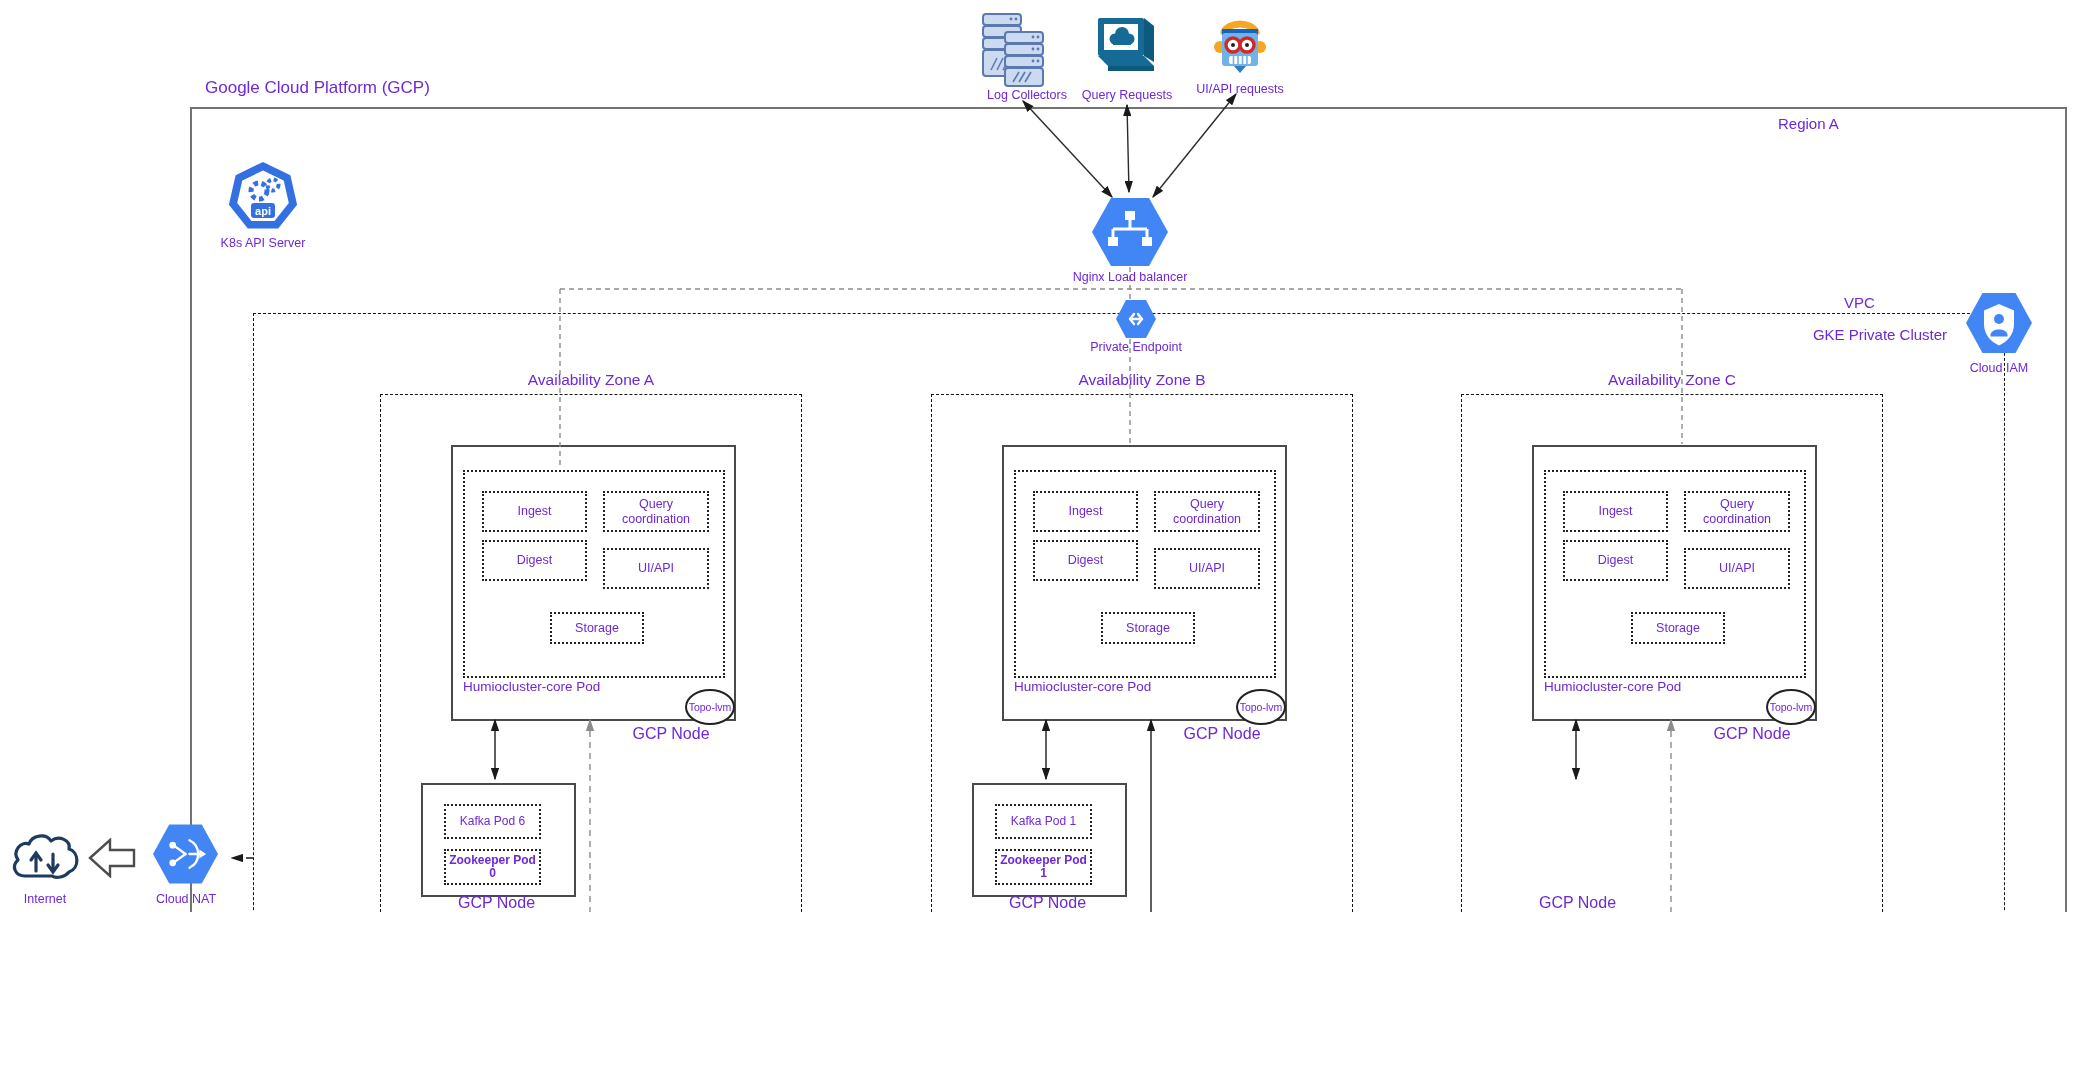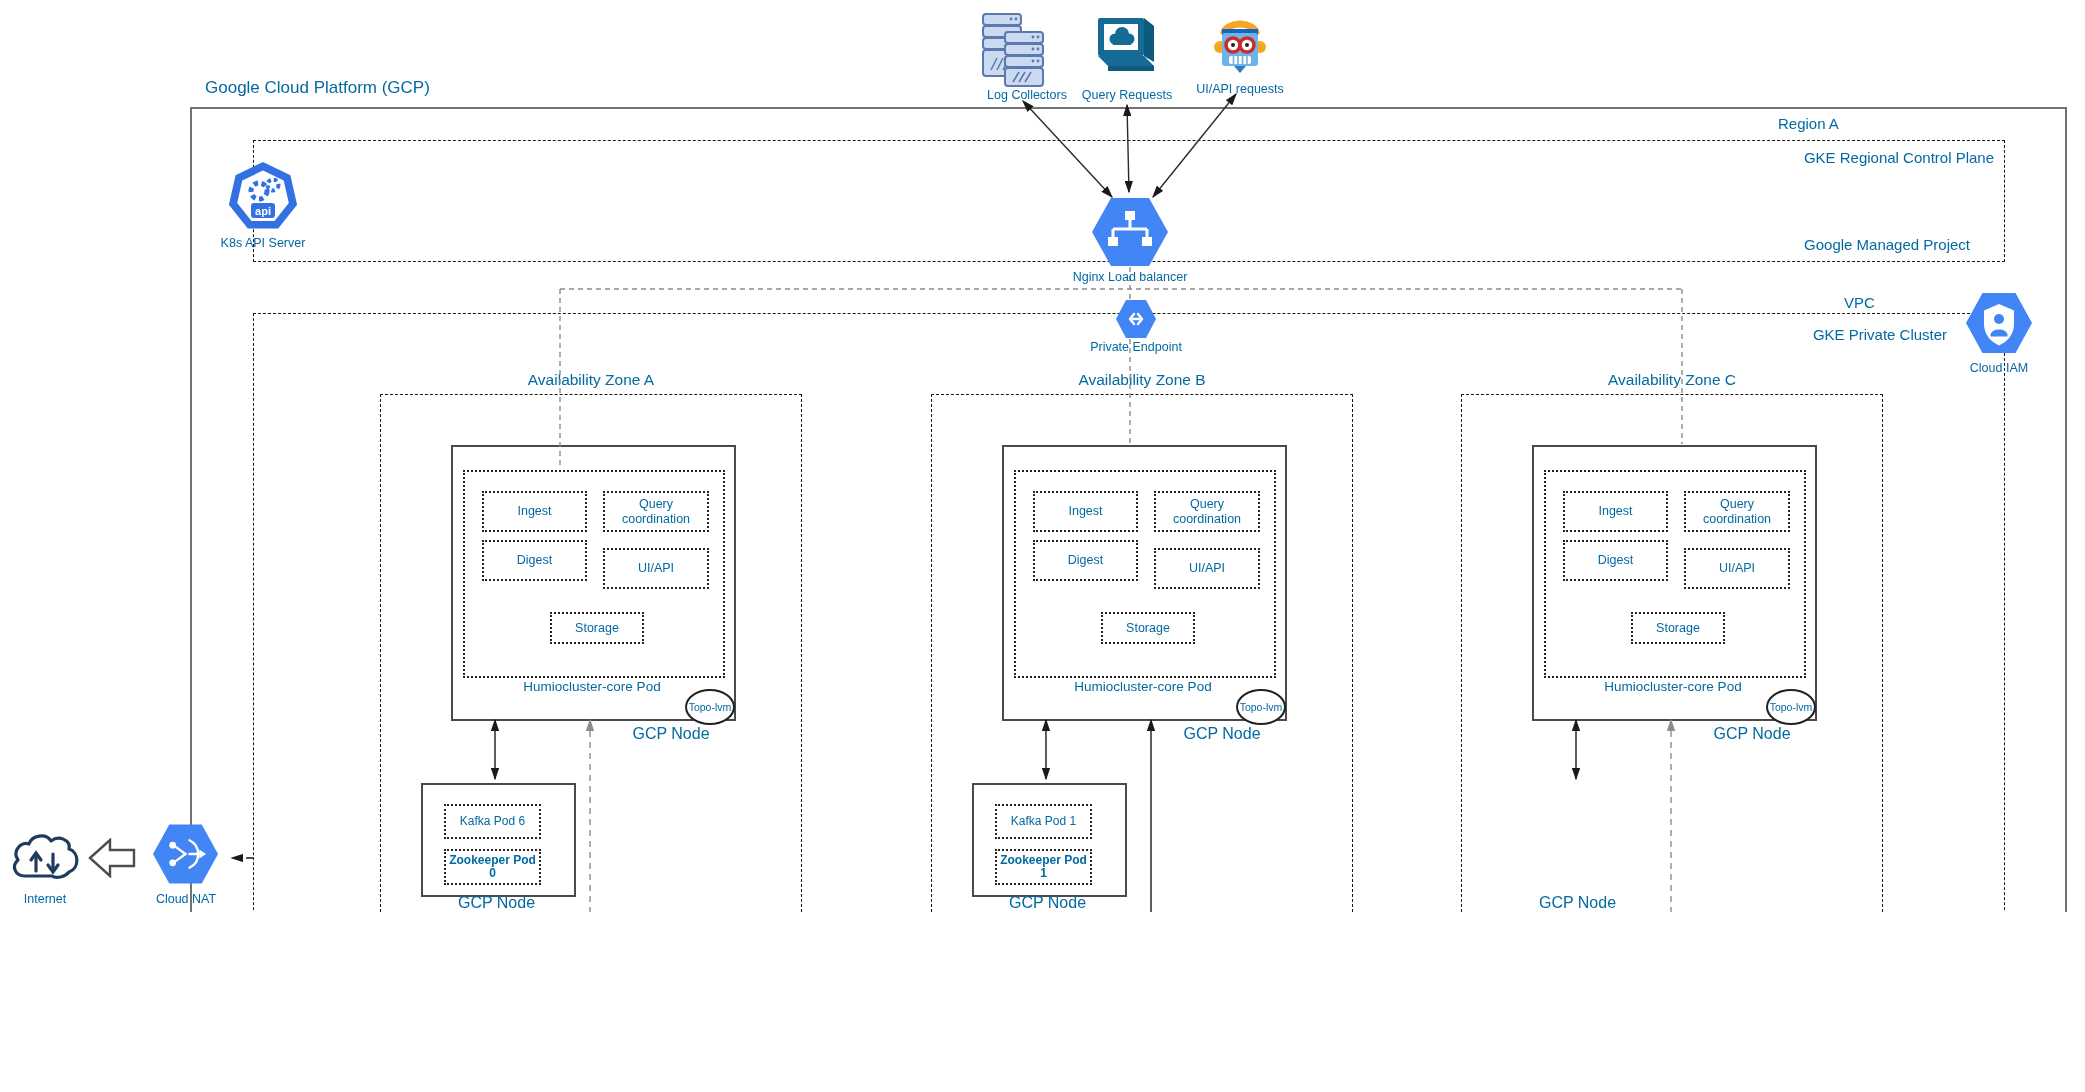--- a/index.html
+++ b/index.html
@@ -1,17 +1,17 @@
 <!DOCTYPE html>
 <html><head>
 <meta charset="utf-8">
 <style>
   html,body{margin:0;padding:0;background:#fff;}
   .canvas{position:relative;width:2085px;height:912px;background:#fff;
-          font-family:"Liberation Sans",sans-serif;color:#0369a1;overflow:hidden;}
+          font-family:"Liberation Sans",sans-serif;color:#6d28d9;overflow:hidden;}
   .abs{position:absolute;}
   .lbl{position:absolute;text-align:center;line-height:1.15;}
   
   .gcp-box{left:190px;top:107px;width:1873px;height:964px;border:2px solid #737373;}
   .gcp-title{left:205px;top:78px;font-size:17px;text-align:left;}
   .region-label{left:1778px;top:115px;width:200px;font-size:15px;text-align:left;}
   .rcp-box{left:253px;top:140px;width:1750px;height:120px;border:1.5px dashed #161616;}
   .rcp-title{right:10px;top:8px;position:absolute;font-size:15px;}
   .rcp-project{right:34px;bottom:8px;position:absolute;font-size:15px;}
   .vpc-box{left:253px;top:313px;width:1750px;height:705px;border:1.5px dashed #161616;}
@@ -23,21 +23,21 @@
   .core-node{position:absolute;left:70px;top:50px;width:281px;height:272px;
              border:2px solid #4a4a4a;background:#fff;}
   .pod-box{position:absolute;left:10px;top:23px;width:258px;height:204px;border:2px dotted #222;}
   .fbox{position:absolute;border:2px dotted #222;display:flex;align-items:center;
         justify-content:center;text-align:center;font-size:12.5px;line-height:1.15;}
   .f-ingest{left:17px;top:19px;width:101px;height:37px;}
   .f-qc{left:138px;top:19px;width:102px;height:37px;}
   .f-digest{left:17px;top:68px;width:101px;height:37px;}
   .f-uiapi{left:138px;top:76px;width:102px;height:37px;}
   .f-storage{left:85px;top:140px;width:90px;height:28px;}
-  .pod-label{position:absolute;left:10px;top:232px;width:258px;text-align:center;font-size:13.5px;}
+  .pod-label{position:absolute;left:10px;top:232px;width:258px;text-align:left;font-size:13.5px;}
   .topo{position:absolute;left:232px;top:242px;width:46px;height:32px;border:2px solid #222;
         border-radius:50%;background:#fff;display:flex;align-items:center;justify-content:center;
         text-align:center;font-size:10.5px;line-height:1.0;}
   .core-node-label{position:absolute;left:230px;top:330px;width:120px;text-align:center;font-size:16px;}
   .kafka-node{position:absolute;left:40px;top:388px;width:151px;height:110px;
               border:2px solid #4a4a4a;background:#fff;}
   .kbox{position:absolute;left:21px;border:2px dotted #222;width:93px;display:flex;align-items:center;
         justify-content:center;text-align:center;font-size:12px;line-height:1.1;}
   .k-kafka{top:19px;height:31px;}
   .k-zk{top:64px;height:32px;font-weight:bold;}
@@ -48,24 +48,20 @@
 </style>
 </head>
 <body>
 
 <div class="canvas">
 
   <div class="abs gcp-box"></div>
   <div class="lbl gcp-title">Google Cloud Platform (GCP)</div>
   <div class="lbl region-label">Region A</div>
 
-  <div class="abs rcp-box">
-    <div class="rcp-title">GKE Regional Control Plane</div>
-    <div class="rcp-project">Google Managed Project</div>
-  </div>
 
   <div class="abs vpc-box"></div>
   <div class="lbl vpc-label">VPC</div>
   <div class="lbl cluster-label">GKE Private Cluster</div>
 
   <div class="zone" style="left:380px">
     <div class="zone-label">Availability Zone A</div>
     <div class="core-node">
       <div class="pod-box">
         <div class="fbox f-ingest">Ingest</div>

